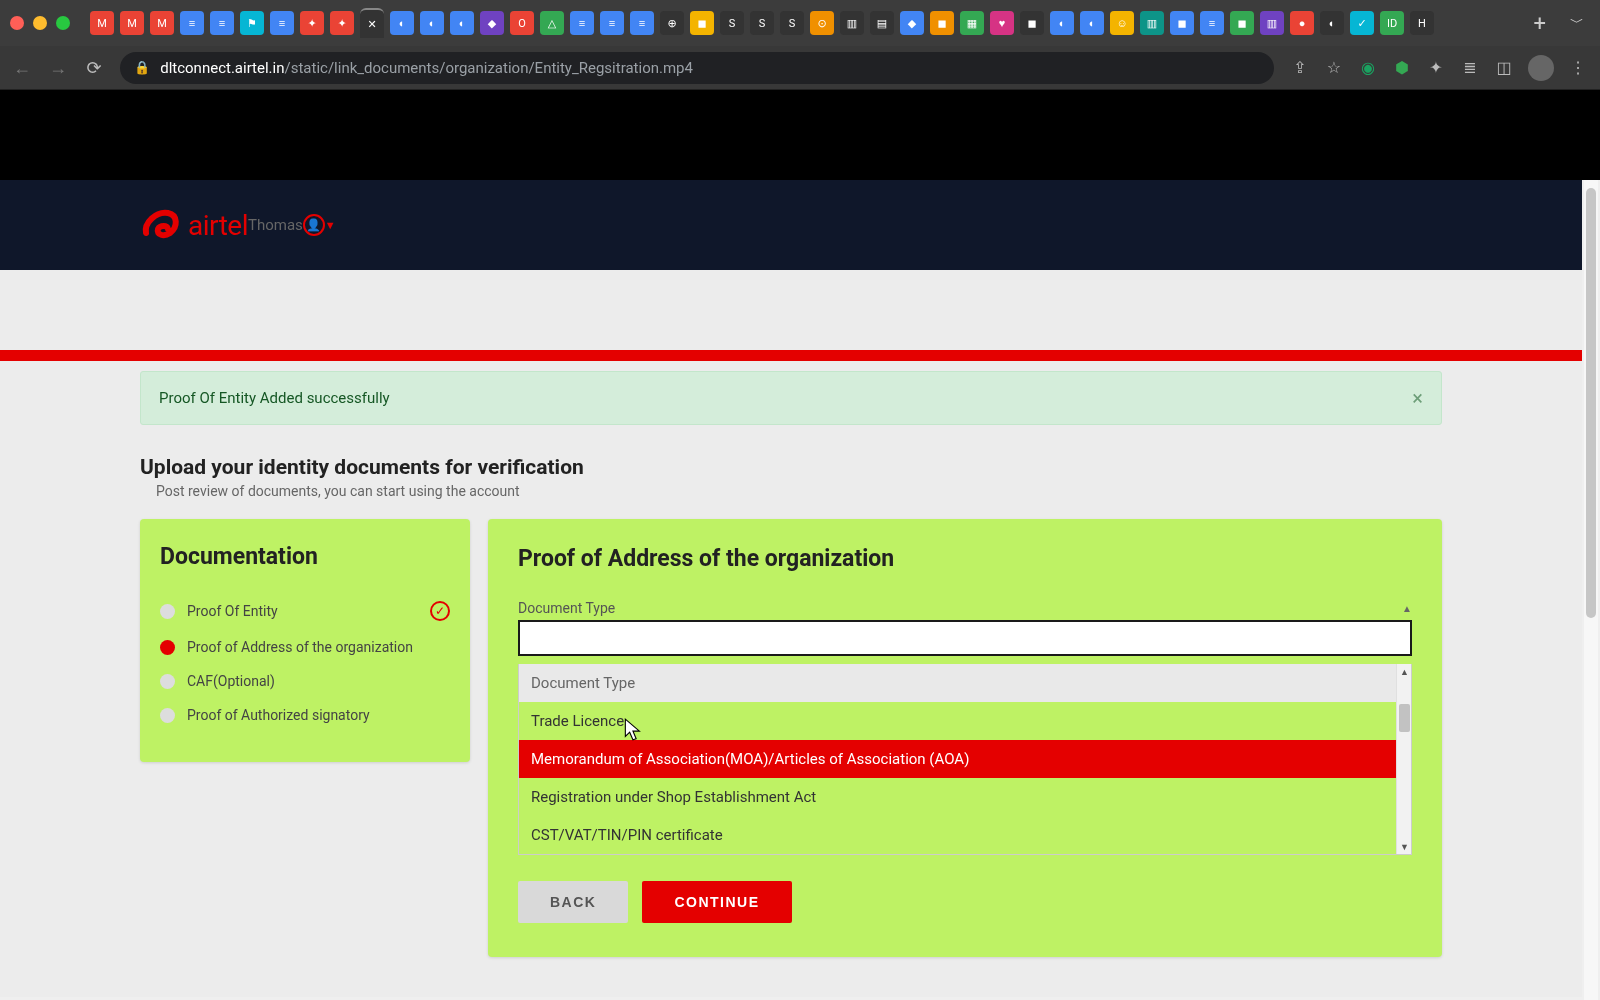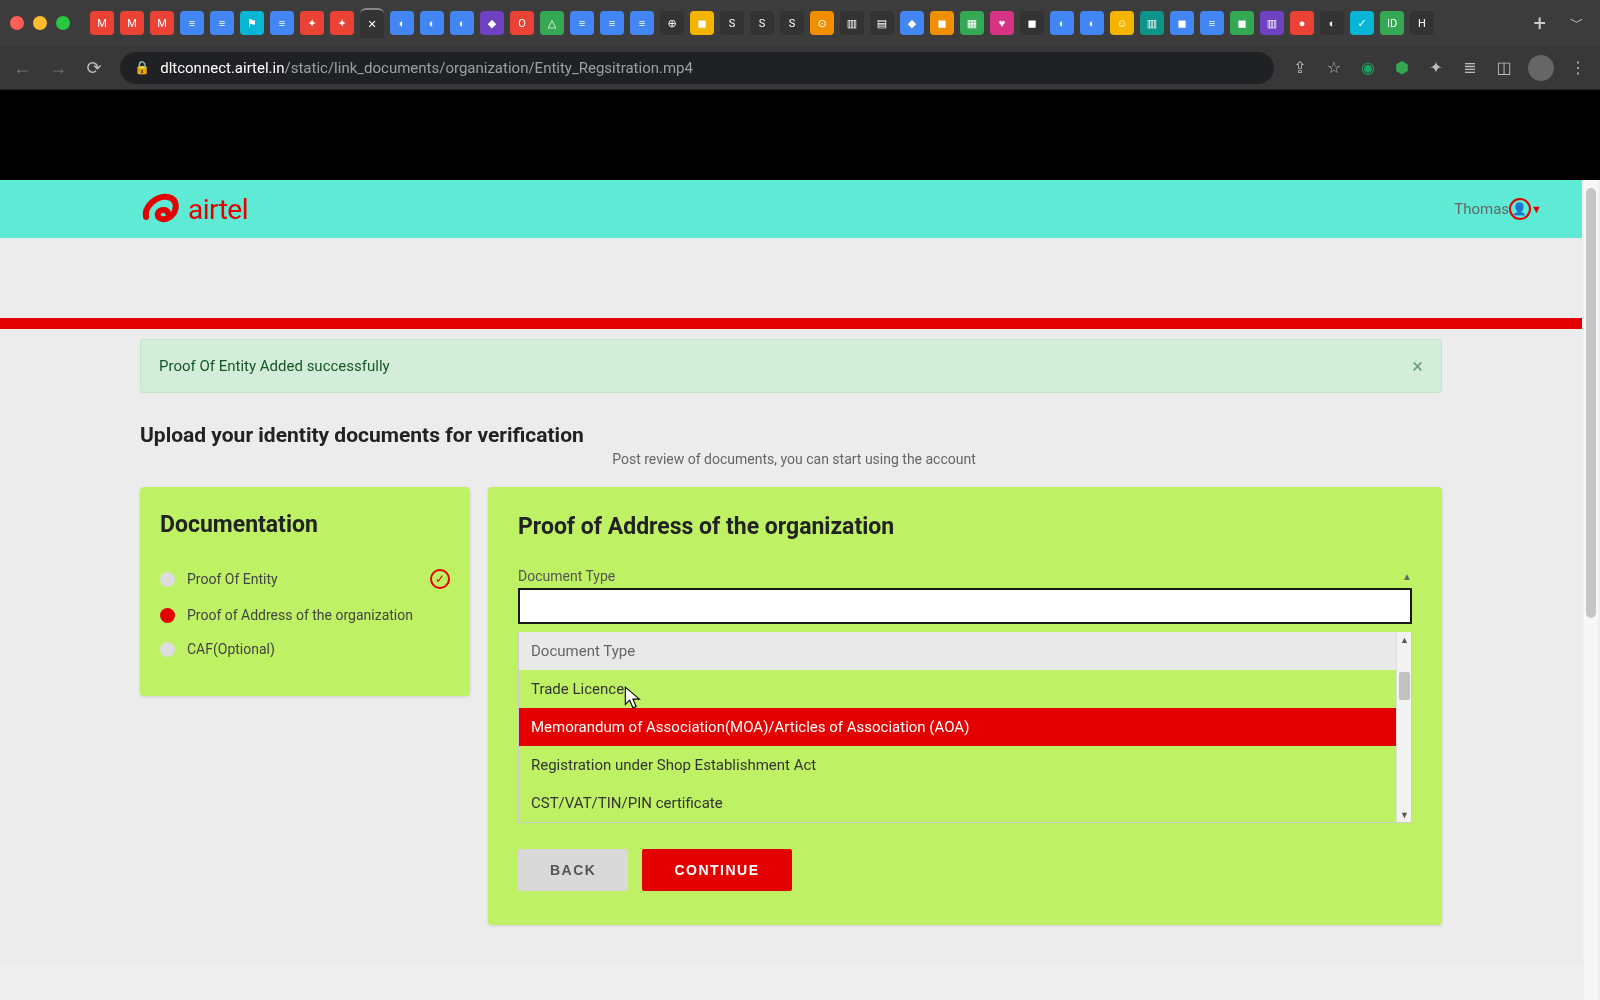--- a/index.html
+++ b/index.html
@@ -89,25 +89,25 @@
   .vp-thumb {
     position:absolute; left:2px; width:10px; background:#c6c6c6; border-radius:5px;
   }
 
   .page {
     background:#fff;
     margin: 0 18px 0 0;
   }
 
   .site-header {
-    height: 58px;
-    background: #5eead4;
+    height: 90px;
+    background: #0f172a;
     display:flex;
     align-items:center;
-    justify-content: space-between;
+    justify-content: flex-start;
     padding: 0 40px 0 140px;
   }
   .logo { display:flex; align-items:center; gap:8px; }
   .logo-swirl {
     width: 40px; height: 40px;
   }
   .logo-text { color: var(--airtel-red); font-size: 28px; font-weight: 400; letter-spacing: -0.5px;}
   .header-user { display:flex; align-items:center; gap:0; color:#666; font-size:15px; }
   .user-ico { width:22px;height:22px;border-radius:50%;border:2px solid var(--airtel-red); display:flex;align-items:center;justify-content:center;color:var(--airtel-red);font-size:12px;}
 
@@ -127,21 +127,21 @@
     padding: 14px 18px;
     font-size: 15px;
     display:flex;
     justify-content: space-between;
     align-items:center;
     margin-bottom: 30px;
   }
   .alert-close { color:#6d9e78; font-size:20px; cursor:pointer; }
 
   .page-title { font-size: 21px; font-weight: 700; color:#222; margin: 16px 0 4px 0;}
-  .page-sub { font-size: 14px; color:#666; margin: 0 0 20px 6px; text-align: center; }
+  .page-sub { font-size: 14px; color:#666; margin: 0 0 20px 16px; }
 
   .cols { display:flex; gap:18px; align-items:flex-start; }
 
   .card {
     background:#bef264;
     border-radius:4px;
     box-shadow: 0 1px 3px rgba(0,0,0,0.12);
   }
   .side-card { width: 330px; padding: 24px 20px 30px 20px; }
   .side-card h2 { margin:0 0 22px 0; font-size: 23px; font-weight:700; color:#222; }
@@ -340,20 +340,26 @@
                 <span class="dot active"></span>
                 <span>Proof of Address of the organization</span>
               </span>
             </li>
             <li>
               <span class="step-left">
                 <span class="dot"></span>
                 <span>CAF(Optional)</span>
               </span>
             </li>
+            <li>
+              <span class="step-left">
+                <span class="dot"></span>
+                <span>Proof of Authorized signatory</span>
+              </span>
+            </li>
           </ul>
         </div>
 
         <div class="card main-card">
           <h2>Proof of Address of the organization</h2>
 
           <div class="field-label">
             <span>Document Type</span>
             <span class="arrow-up">▲</span>
           </div>

